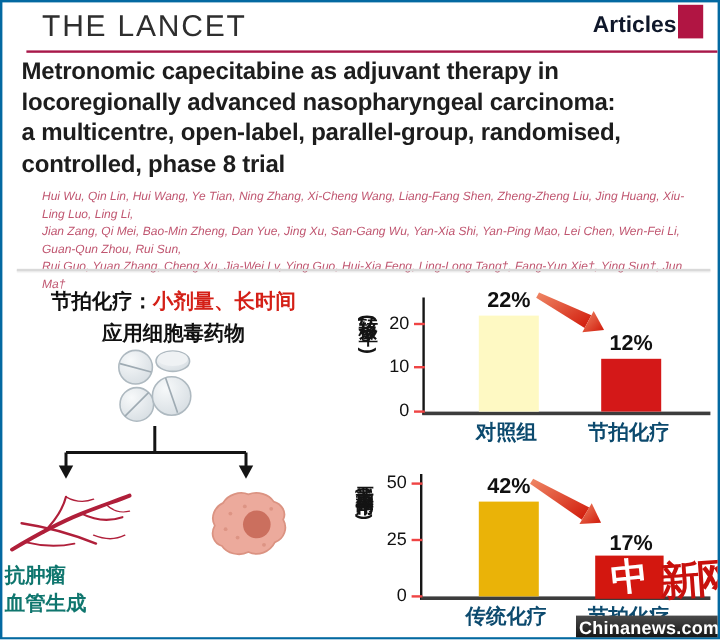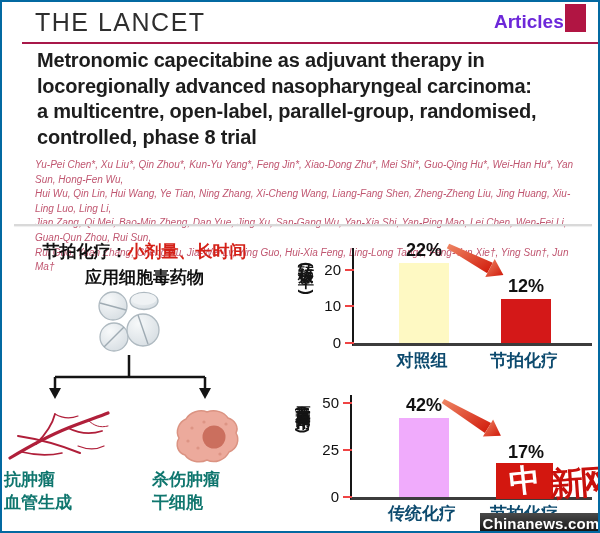--- a/index.html
+++ b/index.html
@@ -3,25 +3,25 @@
 <meta charset="utf-8">
 <style>
   html,body{margin:0;padding:0;background:#fff;}
   .page{
     position:relative;width:600px;height:533px;background:#fff;overflow:hidden;
     box-sizing:border-box;border:2px solid #0369a1;
     font-family:"Liberation Sans","DejaVu Sans",sans-serif;color:#1d1d1d;
   }
   
   .journal{position:absolute;left:33px;top:6px;font-size:25px;letter-spacing:1.5px;color:#2e2e2e;font-weight:400;}
-  .articles{position:absolute;left:492px;top:9px;font-size:19px;font-weight:700;color:#6d28d9;}
+  .articles{position:absolute;left:492px;top:9px;font-size:19px;font-weight:700;color:#0f172a;}
   .red-block{position:absolute;left:563px;top:2px;width:21px;height:28px;background:#b11543;}
   .header-rule{position:absolute;left:20px;top:40px;width:576px;height:2px;background:#a8184a;}
   
-  .title{position:absolute;left:35px;top:46px;width:545px;font-size:20px;font-weight:700;color:#1d1d1d;line-height:25.5px;letter-spacing:-0.2px;}
+  .title{position:absolute;left:16px;top:46px;width:545px;font-size:20px;font-weight:700;color:#1d1d1d;line-height:25.5px;letter-spacing:-0.2px;}
   .authors{position:absolute;left:33px;top:156px;width:552px;font-size:10px;font-style:italic;color:#c05670;line-height:14.6px;}
   .sep{position:absolute;left:12px;top:222px;width:578px;height:2px;background:#d9d9d9;box-shadow:0 1px 1px rgba(0,0,0,0.07);}
   
   .concept{position:absolute;left:15px;top:237px;width:255px;text-align:center;font-size:17px;font-weight:700;color:#111;line-height:26px;}
   .concept .hl{color:#d42017;}
   .mech-label{position:absolute;width:112px;font-size:17px;font-weight:700;line-height:23px;color:#0f766e;}
   .mech-left{left:2px;top:466px;}
   .mech-right{left:150px;top:466px;}
   .svgabs{position:absolute;}
   
@@ -65,21 +65,20 @@
   <div class="header-rule"></div>
 
   <div class="title">
     <div>Metronomic capecitabine as adjuvant therapy in</div>
     <div>locoregionally advanced nasopharyngeal carcinoma:</div>
     <div>a multicentre, open-label, parallel-group, randomised,</div>
     <div>controlled, phase 8 trial</div>
   </div>
 
   <div class="authors">
-    <div>Yu-Pei Chen*, Xu Liu*, Qin Zhou*, Kun-Yu Yang*, Feng Jin*, Xiao-Dong Zhu*, Mei Shi*, Guo-Qing Hu*, Wei-Han Hu*, Yan Sun, Hong-Fen Wu,</div>
     <div>Hui Wu, Qin Lin, Hui Wang, Ye Tian, Ning Zhang, Xi-Cheng Wang, Liang-Fang Shen, Zheng-Zheng Liu, Jing Huang, Xiu-Ling Luo, Ling Li,</div>
     <div>Jian Zang, Qi Mei, Bao-Min Zheng, Dan Yue, Jing Xu, San-Gang Wu, Yan-Xia Shi, Yan-Ping Mao, Lei Chen, Wen-Fei Li, Guan-Qun Zhou, Rui Sun,</div>
     <div>Rui Guo, Yuan Zhang, Cheng Xu, Jia-Wei Lv, Ying Guo, Hui-Xia Feng, Ling-Long Tang†, Fang-Yun Xie†, Ying Sun†, Jun Ma†</div>
   </div>
 
   <div class="sep"></div>
 
   <div class="concept">
     <div><span>节拍化疗：</span><span class="hl">小剂量、长时间</span></div>
     <div>应用细胞毒药物</div>
@@ -131,24 +130,20 @@
       <circle cx="52" cy="16" r="1.6"></circle>
         <circle cx="30" cy="14" r="1.6"></circle>
         <circle cx="14" cy="33" r="1.6"></circle>
     </g>
   </svg>
 
   <div class="mech-label mech-left">
     <div>抗肿瘤</div>
     <div>血管生成</div>
   </div>
-  <div class="mech-label mech-right">
-    <div>杀伤肿瘤</div>
-    <div>干细胞</div>
-  </div>
 
   <div class="chart chart1">
     <div class="ylabel">转移率(%)</div>
     <div class="plot">
       <div class="ytick" style="bottom: 0%;">
           <span class="ytick-label">0</span>
         </div>
       <div class="ytick" style="bottom: 38.4615%;">
           <span class="ytick-label">10</span>
         </div>
@@ -181,21 +176,21 @@
     <div class="plot">
       <div class="ytick" style="bottom: 0%;">
           <span class="ytick-label">0</span>
         </div>
       <div class="ytick" style="bottom: 46.2963%;">
           <span class="ytick-label">25</span>
         </div>
       <div class="ytick" style="bottom: 92.5926%;">
           <span class="ytick-label">50</span>
         </div>
-      <div class="bar b0" style="height: 77.7778%; background: #f0abfc;">
+      <div class="bar b0" style="height: 77.7778%; background: #eab308;">
         <span class="bar-label">42%</span>
       </div>
       <div class="bar b1" style="height: 31.4815%; background: rgb(212, 24, 24);">
         <span class="bar-label">17%</span>
       </div>
       <svg class="trend-arrow" width="76" height="50" viewBox="0 0 76 50">
         <defs>
             <linearGradient id="ag2" x1="0" y1="0" x2="1" y2="1">
           <stop offset="0" stop-color="#ef8866"></stop>
               <stop offset="1" stop-color="#d01708"></stop>

